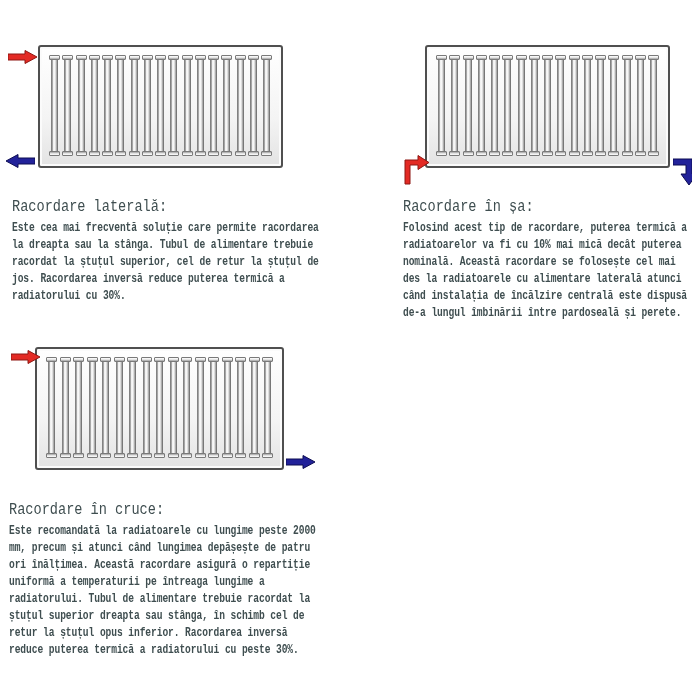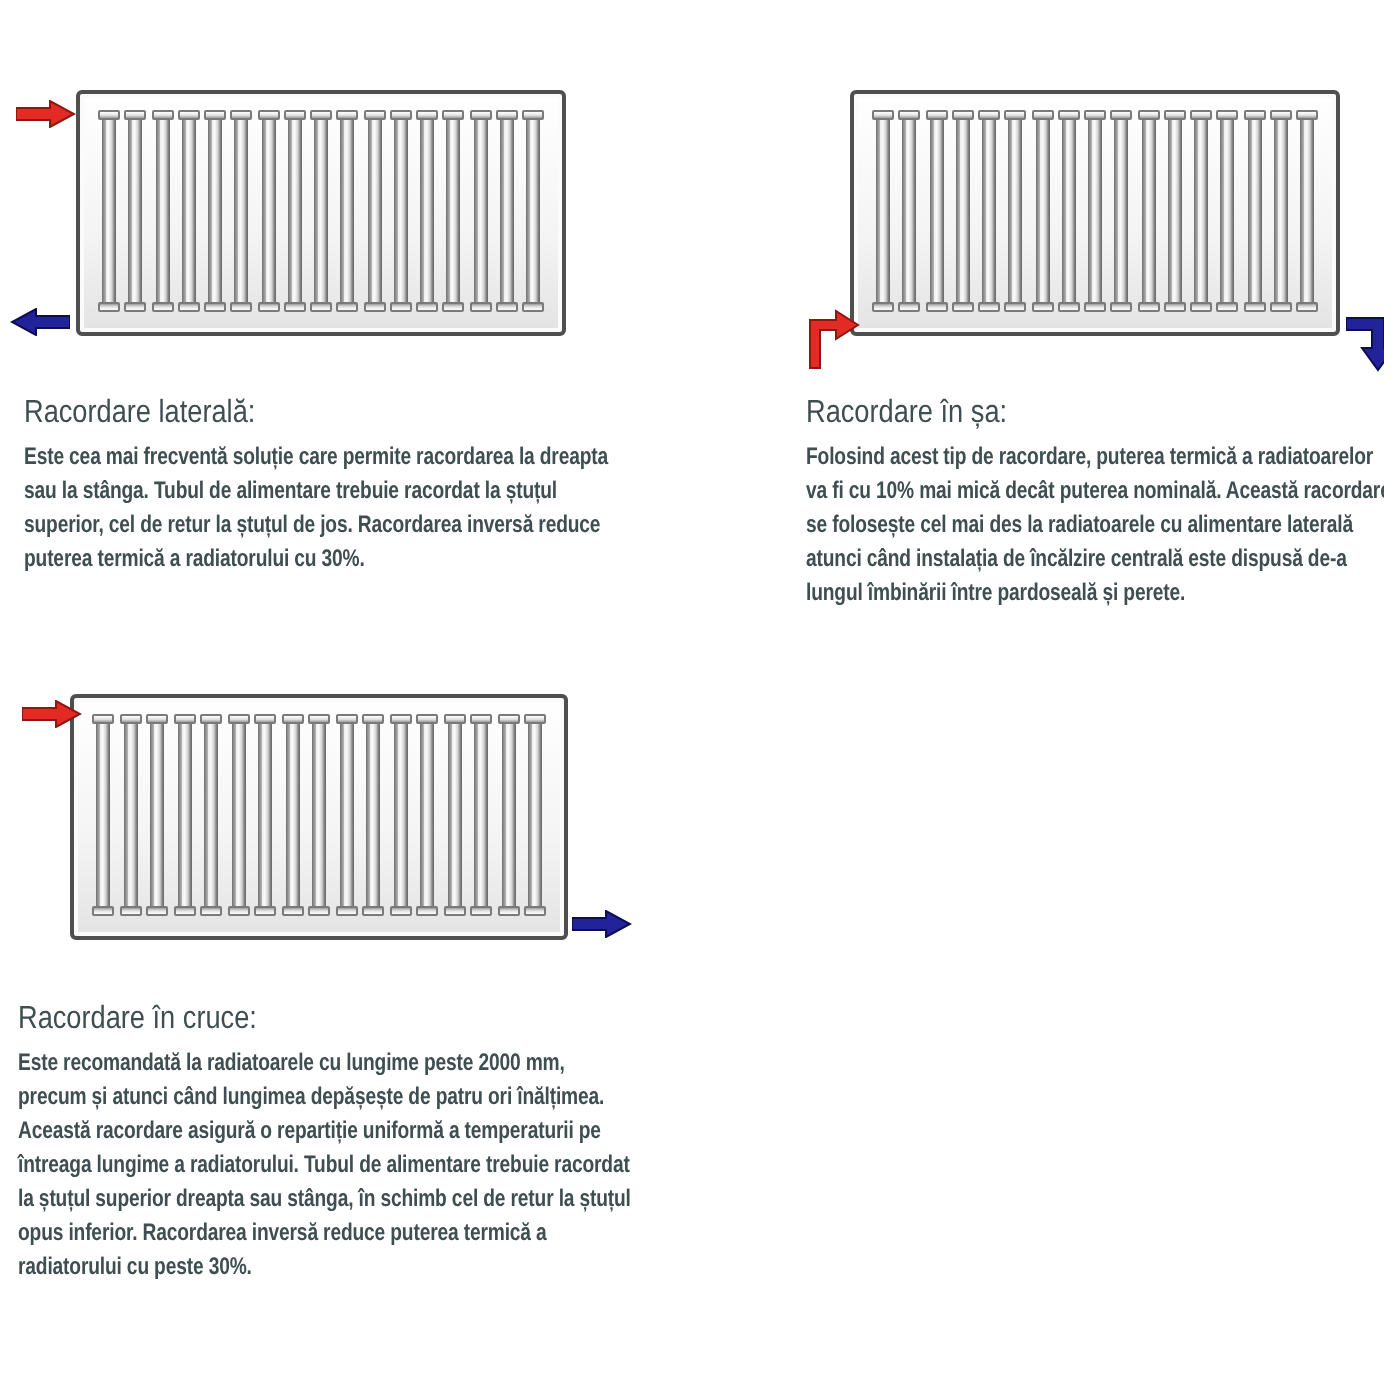--- a/index.html
+++ b/index.html
@@ -1,21 +1,21 @@
 <!DOCTYPE html>
 <html><head>
 <meta charset="utf-8">
 <style>
   html,body{margin:0;padding:0;background:#ffffff;}
   .canvas{
     position:relative;
     width:692px;height:700px;
     background:#ffffff;
     overflow:hidden;
-    font-family:Liberation Sans, sans-serif;
+    font-family:Liberation Mono, monospace;
   }
   .section{position:absolute;}
   
   .radiator{
     position:absolute;
     box-sizing:border-box;
     width:245px;height:123px;
     border:2px solid #4f4f4f;
     border-radius:3px;
     background:linear-gradient(180deg,#ffffff 0%,#f4f4f4 60%,#e3e3e3 100%);

